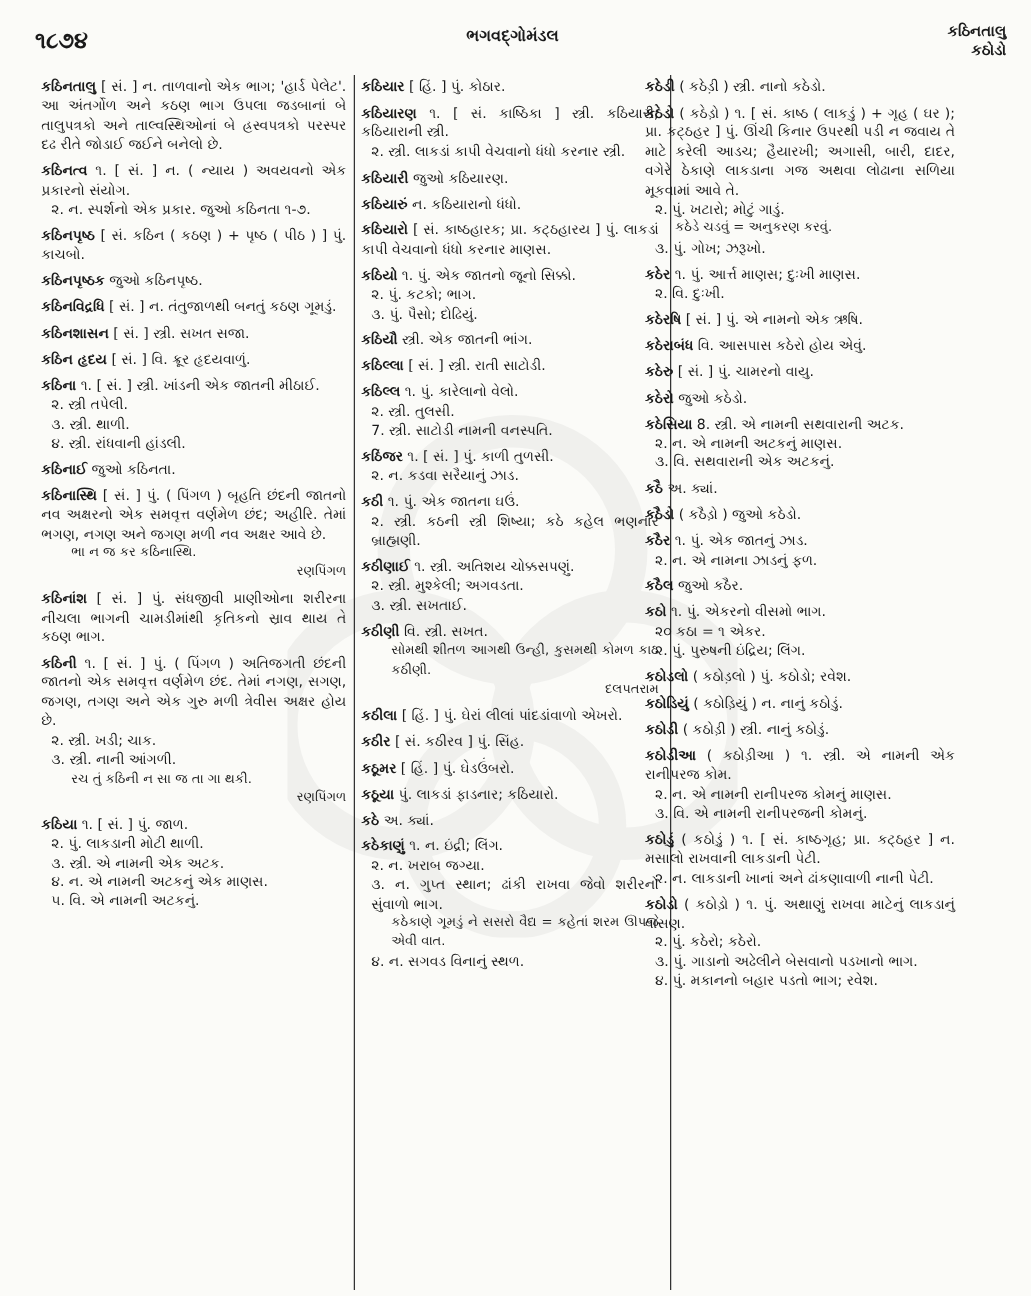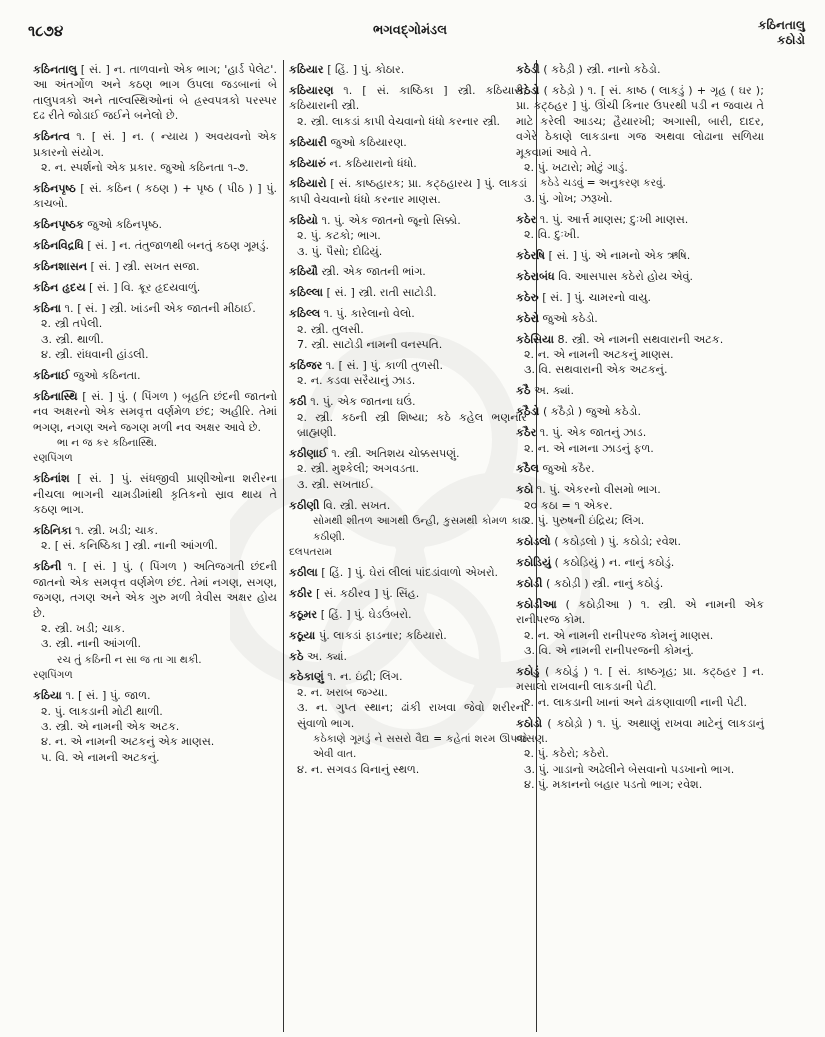--- a/index.html
+++ b/index.html
@@ -12,21 +12,21 @@
   }
   .page { position: absolute; left: 0; top: 0; width: 825px; height: 1037px; }
   .watermark {
     position: absolute; left: 230px; top: 330px; width: 360px; height: 420px;
     pointer-events: none; opacity: 0.09;
   }
   .header {
     position: absolute; left: 0; top: 0; width: 825px; height: 60px;
   }
   .page-number {
-    position: absolute; left: 28px; top: 22px; font-size: 15px; font-weight: bold;
+    position: absolute; left: 28px; top: 22px; font-size: 18px; font-weight: bold;
   }
   .running-title {
     position: absolute; left: 330px; top: 22px; width: 160px; text-align: center;
     font-size: 13px; font-weight: bold;
   }
   .guide-words {
     position: absolute; right: 20px; top: 18px; text-align: right;
     font-size: 12px; font-weight: bold; line-height: 15px;
   }
   .columns {
@@ -41,21 +41,21 @@
   .rule {
     position: absolute; top: 60px; width: 1px; background: #333;
   }
   .rule-1 { left: 283px; height: 972px; }
   .rule-2 { left: 536px; height: 972px; }
   .entry { margin: 0 0 5.5px 0; text-align: justify; }
   .entry .hw { font-weight: bold; }
   .entry .line { display: block; }
   .entry .sub { display: block; padding-left: 8px; }
   .entry .quote { display: block; padding-left: 24px; font-size: 10.5px; }
-  .entry .attr { display: block; text-align: left; font-size: 10.5px; }
+  .entry .attr { display: block; text-align: right; font-size: 10.5px; }
 </style>
 </head>
 <body>
 
 <div class="page">
 
   <svg class="watermark" viewBox="0 0 360 420">
     <circle cx="180" cy="110" r="95" fill="none" stroke="#888" stroke-width="26"></circle>
     <circle cx="90" cy="250" r="95" fill="none" stroke="#888" stroke-width="26"></circle>
     <circle cx="270" cy="250" r="95" fill="none" stroke="#888" stroke-width="26"></circle>
@@ -109,24 +109,20 @@
         </div>
         <div class="entry">
           <span class="line"><span class="hw">કઠિનાસ્થિ</span><span> [ સં. ] પું. ( પિંગળ ) બૃહતિ છંદની જાતનો નવ અક્ષરનો એક સમવૃત્ત વર્ણમેળ છંદ; અહીરિ. તેમાં ભગણ, નગણ અને જગણ મળી નવ અક્ષર આવે છે.</span></span>
           <span class="quote">ભા ન જ કર કઠિનાસ્થિ.</span>
           <span class="attr">રણપિંગળ</span>
         </div>
         <div class="entry">
           <span class="line"><span class="hw">કઠિનાંશ</span><span> [ સં. ] પું. સંધજીવી પ્રાણીઓના શરીરના નીચલા ભાગની ચામડીમાંથી કૃતિકનો સ્રાવ થાય તે કઠણ ભાગ.</span></span>
         </div>
         <div class="entry">
-          <span class="line"><span class="hw">કઠિનિકા</span><span> ૧. સ્ત્રી. ખડી; ચાક.</span></span>
-          <span class="sub">૨. [ સં. કનિષ્ઠિકા ] સ્ત્રી. નાની આંગળી.</span>
-        </div>
-        <div class="entry">
           <span class="line"><span class="hw">કઠિની</span><span> ૧. [ સં. ] પું. ( પિંગળ ) અતિજગતી છંદની જાતનો એક સમવૃત્ત વર્ણમેળ છંદ. તેમાં નગણ, સગણ, જગણ, તગણ અને એક ગુરુ મળી ત્રેવીસ અક્ષર હોય છે.</span></span>
           <span class="sub">૨. સ્ત્રી. ખડી; ચાક.</span>
           <span class="sub">૩. સ્ત્રી. નાની આંગળી.</span>
           <span class="quote">રચ તું કઠિની ન સા જ તા ગા થકી.</span>
           <span class="attr">રણપિંગળ</span>
         </div>
         <div class="entry">
           <span class="line"><span class="hw">કઠિયા</span><span> ૧. [ સં. ] પું. જાળ.</span></span>
           <span class="sub">૨. પું. લાકડાની મોટી થાળી.</span>
           <span class="sub">૩. સ્ત્રી. એ નામની એક અટક.</span>

